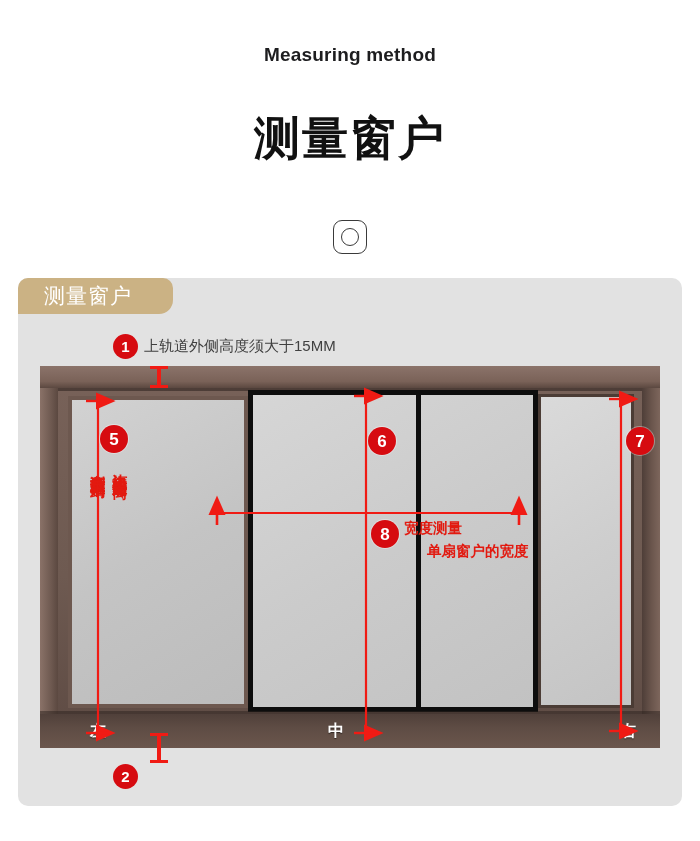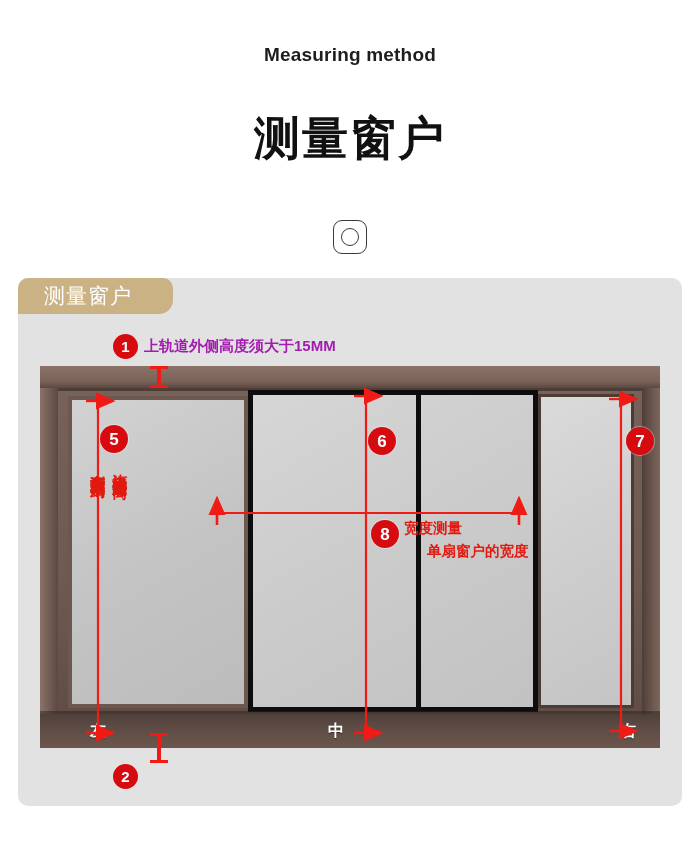--- a/index.html
+++ b/index.html
@@ -67,21 +67,21 @@
   .note-1{left:95px;top:56px;}
   .note-2{left:95px;top:486px;}
   .badge{
     width:25px;height:25px;border-radius:50%;
     background:#d60b10;color:#fff;
     font-size:15px;font-weight:700;
     display:flex;align-items:center;justify-content:center;
     flex:0 0 auto;line-height:1;
   }
   .note-txt{
-    color:#a21caf;font-size:15px;font-weight:700;white-space:nowrap;
+    color:#404040;font-size:15px;font-weight:400;white-space:nowrap;
   }
 
   
   .window{
     position:absolute;left:22px;top:88px;
     width:620px;height:382px;
   }
   
   .frame-outer{
     position:absolute;inset:0;

